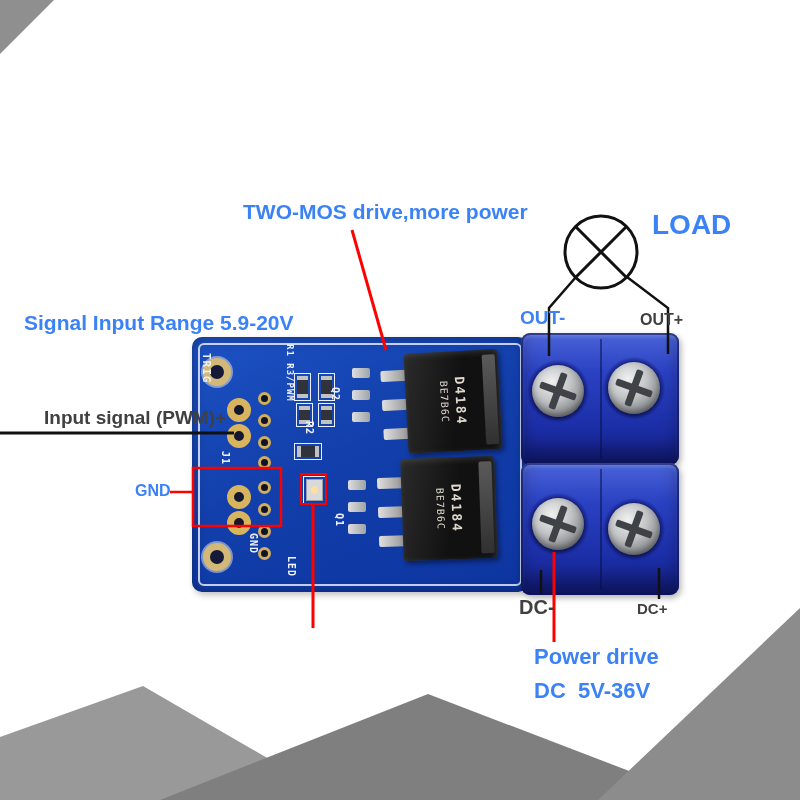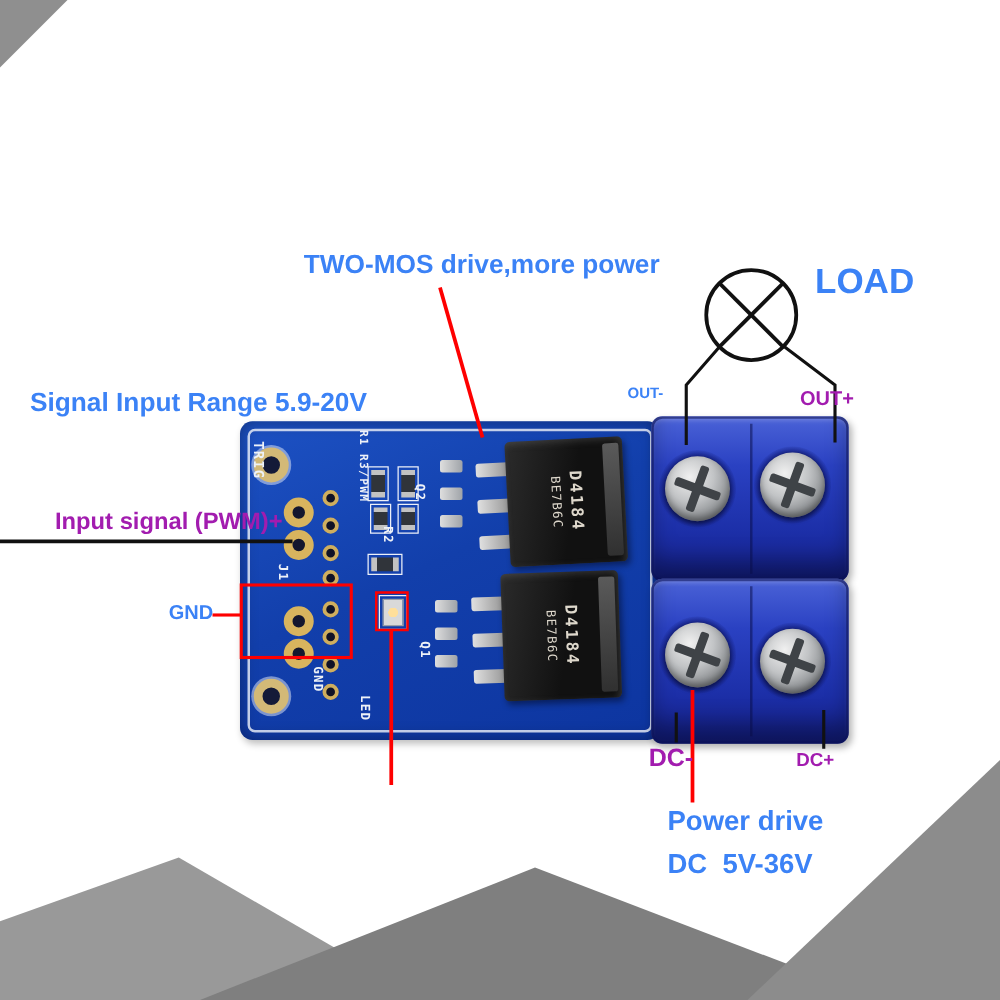--- a/index.html
+++ b/index.html
@@ -4,21 +4,21 @@
 <style>
   *{box-sizing:border-box;margin:0;padding:0}
   body{background:#fff;font-family:"Liberation Sans",sans-serif}
   .stage{position:relative;width:800px;height:800px;background:#fff;overflow:hidden}
   svg.bg{position:absolute;left:0;top:0;z-index:0}
   svg.overlay{position:absolute;left:0;top:0;z-index:5;pointer-events:none}
   .banner{position:absolute;left:228px;top:59px;width:572px;height:41px;background:#000;color:#fff;
           display:flex;align-items:center;justify-content:center;z-index:4;
           font-family:"Liberation Serif",serif;font-weight:700;font-size:28px;letter-spacing:.5px}
   .ann{position:absolute;z-index:6;font-weight:700;line-height:1.1;font-family:"Liberation Sans",sans-serif}
-  .red{color:#3b82f6}.blk{color:#a21caf}.pre{white-space:pre}
+  .red{color:#3b82f6}.blk{color:#404040}.pre{white-space:pre}
   
   .pcb{position:absolute;left:192px;top:337px;width:336px;height:255px;border-radius:10px;z-index:2;
        background:linear-gradient(155deg,#1d52c4 0%,#123fab 45%,#0d35a0 100%);
        box-shadow:inset 0 0 14px rgba(0,0,20,.4),2px 3px 6px rgba(0,0,0,.25)}
   .silkline{position:absolute;left:6px;top:6px;right:6px;bottom:6px;border:2px solid rgba(255,255,255,.75);border-radius:6px}
   .mhole{position:absolute;width:28px;height:28px;border-radius:50%;border:7px solid #d3b977;background:#141a38;
          box-shadow:0 0 0 2px rgba(255,255,255,.45)}
   .bigpad{position:absolute;width:24px;height:24px;border-radius:50%;border:7px solid #d8b45e;background:#14172e}
   .via{position:absolute;width:13px;height:13px;border-radius:50%;border:3px solid #cfae5e;background:#101226}
   .smd{position:absolute;border:1.5px solid rgba(255,255,255,.92);padding:2px}
@@ -184,21 +184,21 @@
     <rect x="193" y="468" width="88" height="58" fill="none" stroke="#fe0000" stroke-width="2.5"></rect>
     <rect x="301" y="474" width="25" height="30" fill="none" stroke="#fe0000" stroke-width="2"></rect>
     <line x1="313" y1="504" x2="313" y2="628" stroke="#fe0000" stroke-width="3"></line>
     <line x1="554" y1="552" x2="554" y2="642" stroke="#fe0000" stroke-width="3"></line>
     <line x1="541" y1="570" x2="541" y2="594" stroke="#111111" stroke-width="2.5"></line>
     <line x1="659" y1="568" x2="659" y2="599" stroke="#111111" stroke-width="2.5"></line>
   </svg>
 
   <div class="ann red" style="left:243px;top:200px;font-size:21px">TWO-MOS drive,more power</div>
   <div class="ann red" style="left:652px;top:210px;font-size:28px">LOAD</div>
-  <div class="ann red" style="left:502px;top:308px;font-size:12px">OUT-</div>
+  <div class="ann red" style="left:520px;top:308px;font-size:19px">OUT-</div>
   <div class="ann blk" style="left:640px;top:311px;font-size:16px">OUT+</div>
   <div class="ann red" style="left:24px;top:311px;font-size:21px">Signal Input Range 5.9-20V</div>
   <div class="ann blk" style="left:44px;top:408px;font-size:19px">Input signal (PWM)+</div>
   <div class="ann red" style="left:135px;top:482px;font-size:16px">GND</div>
   <div class="ann blk" style="left:519px;top:596px;font-size:20px">DC-</div>
   <div class="ann blk" style="left:637px;top:601px;font-size:15px">DC+</div>
   <div class="ann red" style="left:534px;top:645px;font-size:22px">Power drive</div>
   <div class="ann red pre" style="left:534px;top:679px;font-size:22px">DC  5V-36V</div>
 
 </div>

